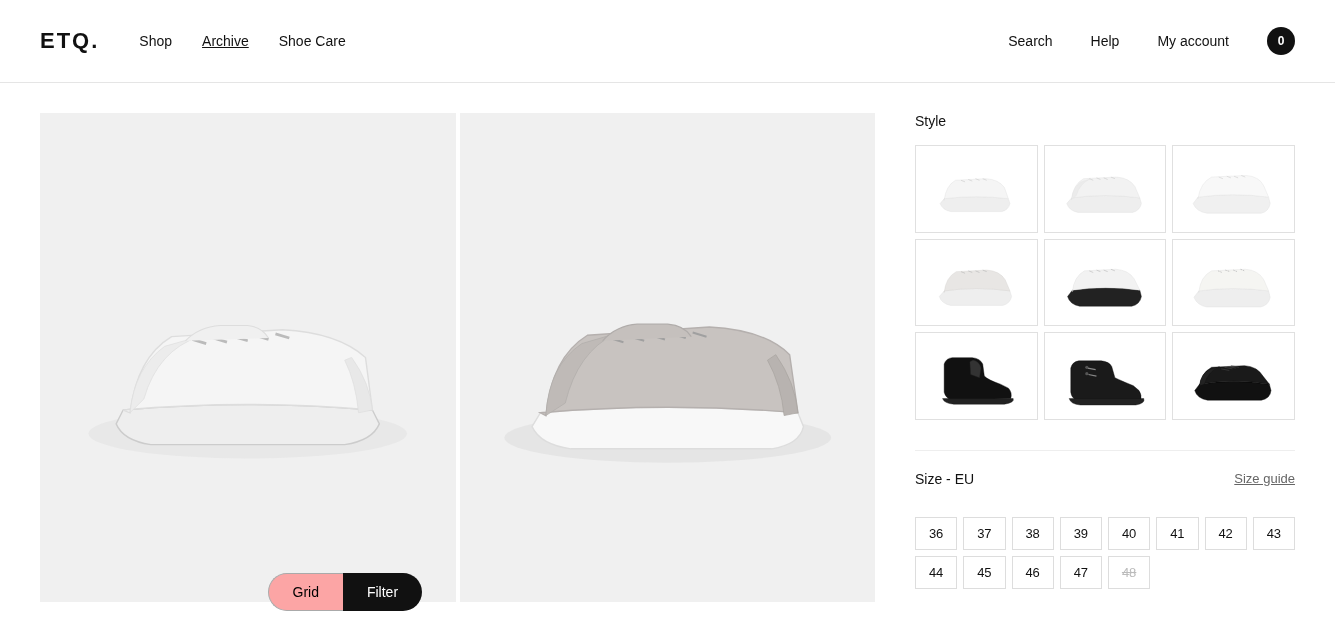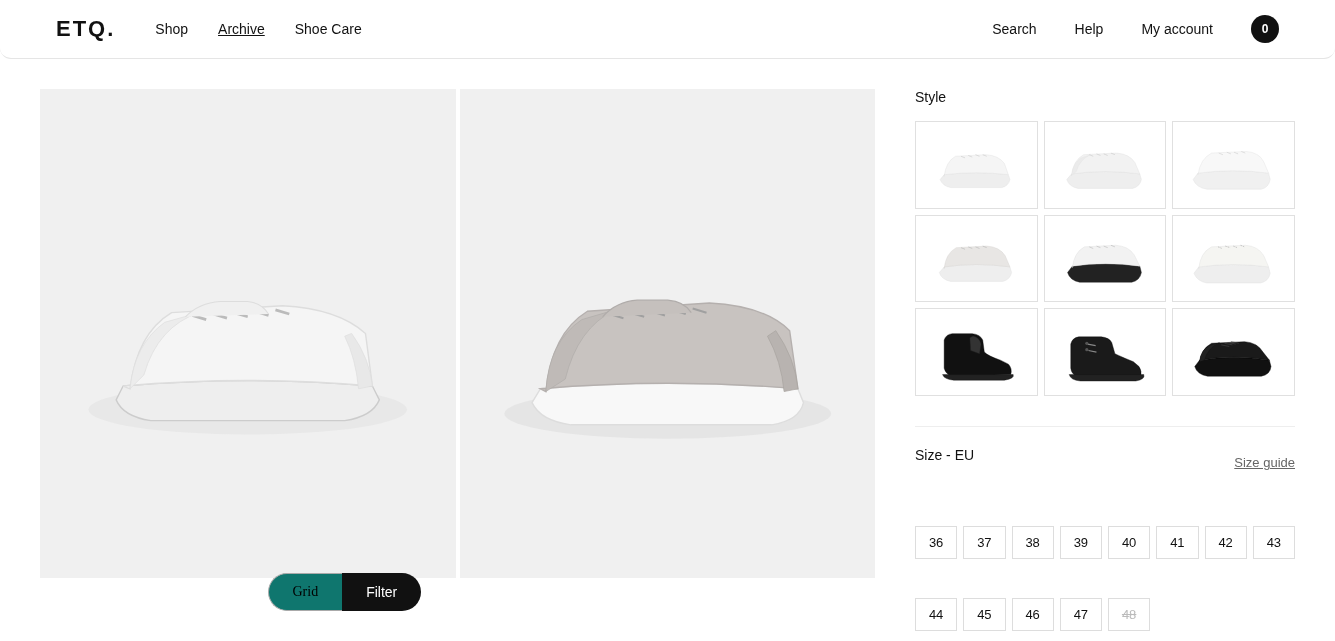--- a/index.html
+++ b/index.html
@@ -3,24 +3,23 @@
   <meta charset="utf-8">
   <style>
     * { margin: 0; padding: 0; box-sizing: border-box; }
     body { font-family: -apple-system, BlinkMacSystemFont, 'Helvetica Neue', Arial, sans-serif; background: #fff; color: #111; }
 
     
     .header {
       display: flex;
       align-items: center;
       justify-content: space-between;
-      padding: 0 56px;
-      height: 59px;
+      padding: 0 40px;
+      height: 83px;
       border-bottom: 1px solid #e5e5e5;
-      border-radius: 11px;
     }
     .header-left {
       display: flex;
       align-items: center;
       gap: 40px;
     }
     .logo {
       font-size: 22px;
       font-weight: 700;
       letter-spacing: 2px;
@@ -105,26 +104,25 @@
       left: 50%;
       transform: translateX(-400px);
       display: flex;
       gap: 0;
       background: transparent;
       z-index: 100;
     }
     .filter-btn-grid {
       padding: 10px 24px;
       border: 1.5px solid #aaa;
-      background: #0f766e;
+      background: #fca5a5;
       font-size: 14px;
       cursor: pointer;
       border-radius: 25px 0 0 25px;
       border-right: none;
-      font-family: Liberation Serif, serif;
     }
     .filter-btn-filter {
       padding: 4px 24px;
       border: none;
       background: #111;
       color: #fff;
       font-size: 14px;
       cursor: pointer;
       border-radius: 0 25px 25px 0;
     }
@@ -158,21 +156,21 @@
       background: #fff;
     }
     .style-card svg, .style-card .shoe-icon {
       width: 85%;
       height: 75%;
     }
 
     .size-section-header {
       display: flex;
       justify-content: space-between;
-      align-items: center;
+      align-items: flex-start;
       margin-bottom: 14px;
     }
     .size-guide-link {
       font-size: 13px;
       color: #666;
       text-decoration: underline;
       cursor: pointer;
     }
     .size-grid {
       display: grid;
@@ -180,21 +178,20 @@
       gap: 6px;
     }
     .size-btn {
       border: 1px solid #ddd;
       padding: 8px 0;
       text-align: center;
       font-size: 13px;
       cursor: pointer;
       background: #fff;
       color: #111;
-      margin-top: 33px;
     }
     .size-btn.disabled {
       color: #bbb;
       text-decoration: line-through;
     }
 
     
     .shoe-svg {
       width: 100%;
       height: 100%;

